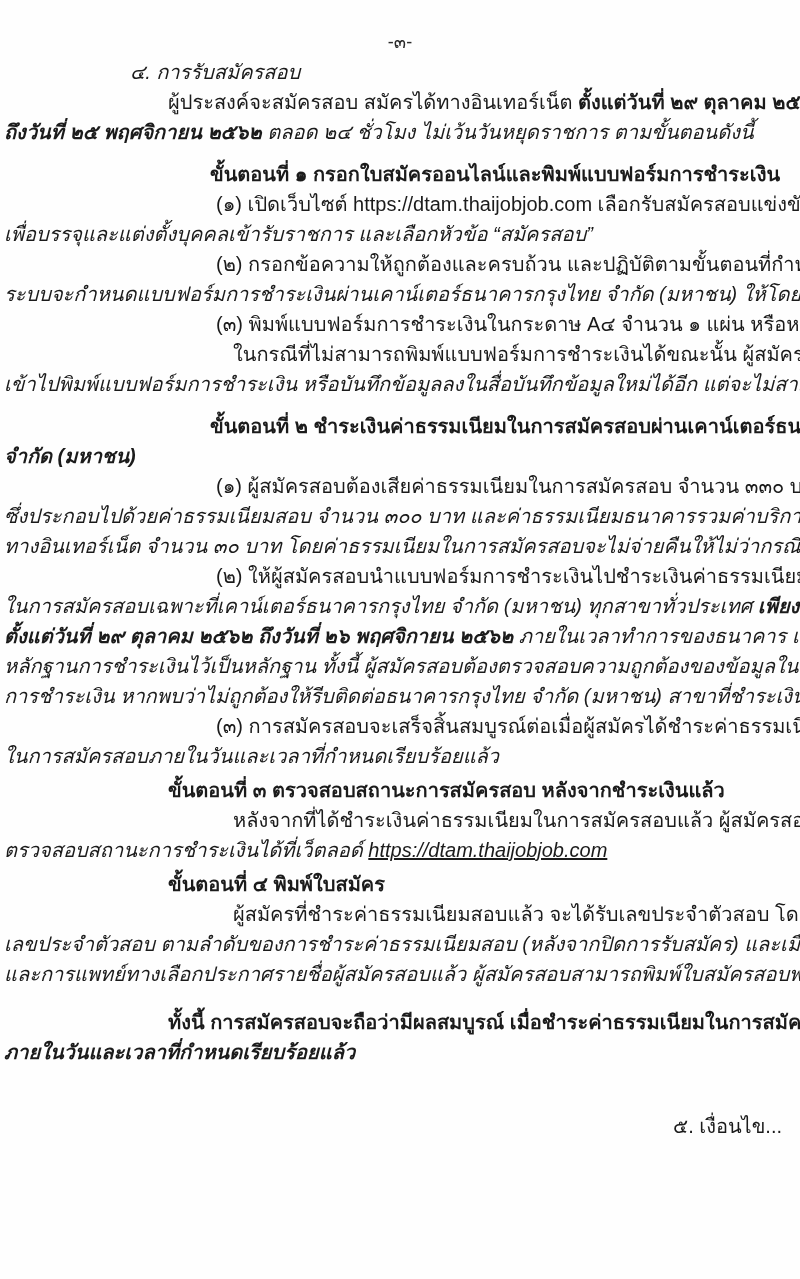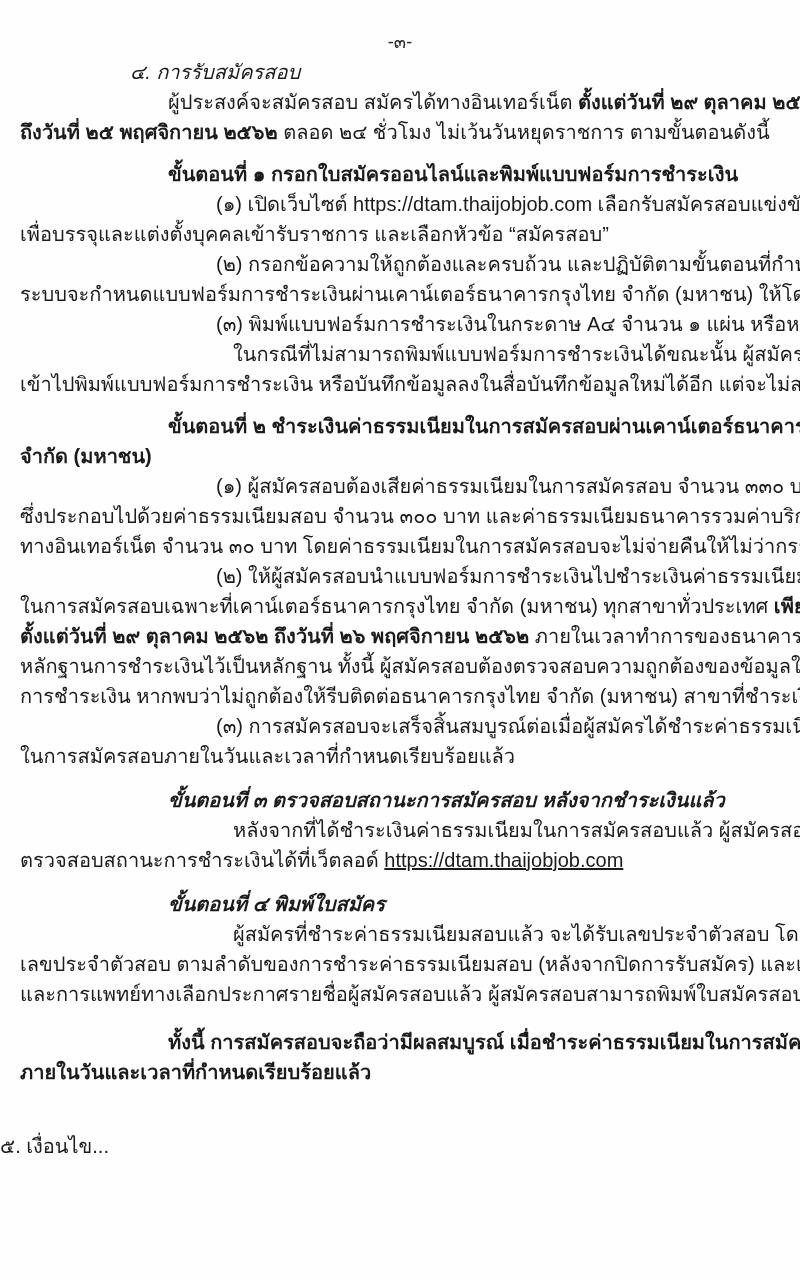--- a/index.html
+++ b/index.html
@@ -6,33 +6,33 @@
   body{
     width:800px;height:1279px;
     background:#fefefe;
     color:#1b1b1b;
     font-family:"Liberation Sans","DejaVu Sans",sans-serif;
     overflow:hidden;
   }
   .page{position:relative;width:800px;height:1279px;}
   .pn{margin-top:30px;height:24px;line-height:24px;text-align:center;font-size:18px;color:#2a2a2a;}
   .ln{height:30px;line-height:29px;white-space:nowrap;font-size:20px;}
-  .ind0{padding-left:20px;}
+  .ind0{padding-left:4px;font-style:italic;}
   .indTitle{padding-left:130px;}
   .indHead{padding-left:168px;}
   .indItem{padding-left:216px;}
   .indSub{padding-left:233px;}
-  .g12{margin-top:12px;}
-  .g10{margin-top:14px;font-style:italic;}
+  .g12{margin-top:12px;margin-left:42px;}
+  .g10{margin-top:4px;}
   .g18{margin-top:18px;}
   .gTitle{margin-top:4px;font-style:italic;}
   .b{font-weight:bold;}
   .u{text-decoration:underline;}
   .url{font-family:"Liberation Sans","DejaVu Sans",sans-serif;}
-  .footer{margin-top:44px;height:30px;line-height:29px;text-align:left;padding-right:12px;font-size:20px;}
+  .footer{margin-top:44px;height:30px;line-height:29px;text-align:right;padding-right:18px;font-size:20px;}
 </style>
 </head>
 <body>
 
 <div class="page">
 
   <div class="pn">-๓-</div>
 
   <div class="ln indTitle gTitle">๔. การรับสมัครสอบ</div>
 

